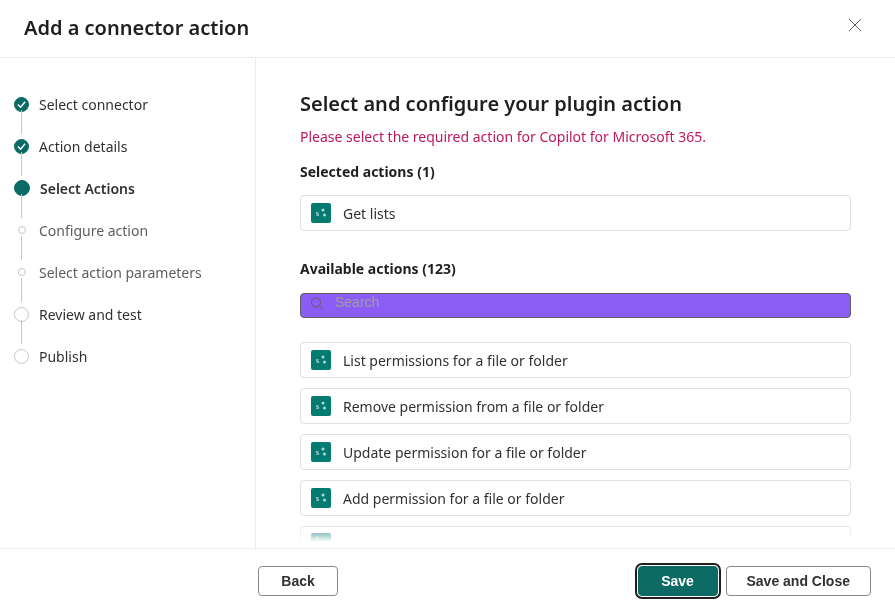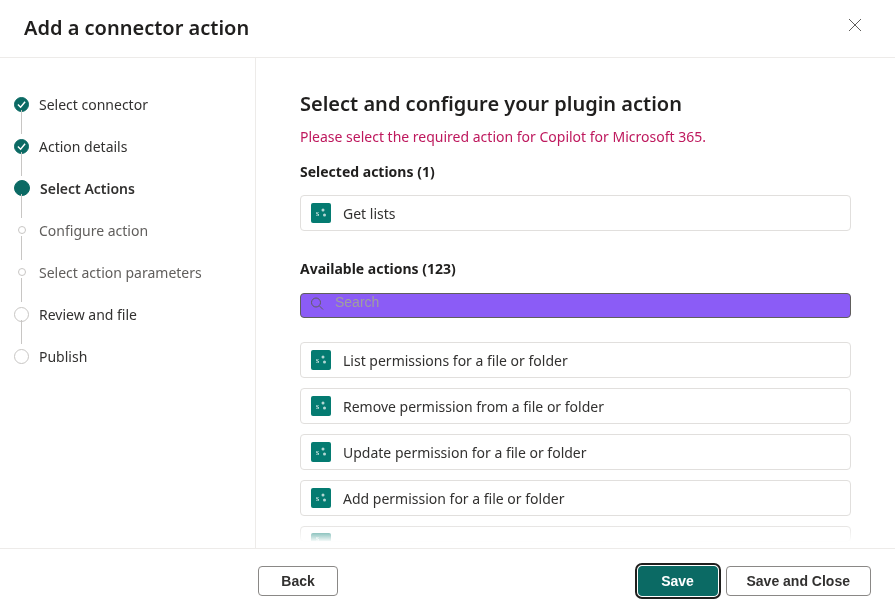--- a/index.html
+++ b/index.html
@@ -264,21 +264,21 @@
         <span class="step-label sub">Configure action</span>
       </li>
 
       <li class="step">
         <span class="step-dot small"></span>
         <span class="step-label sub">Select action parameters</span>
       </li>
 
       <li class="step">
         <span class="step-dot"></span>
-        <span class="step-label">Review and file</span>
+        <span class="step-label">Review and test</span>
       </li>
 
       <li class="step">
         <span class="step-dot"></span>
         <span class="step-label">Publish</span>
       </li>
     </ul>
   </div>
 
   <div class="main">

